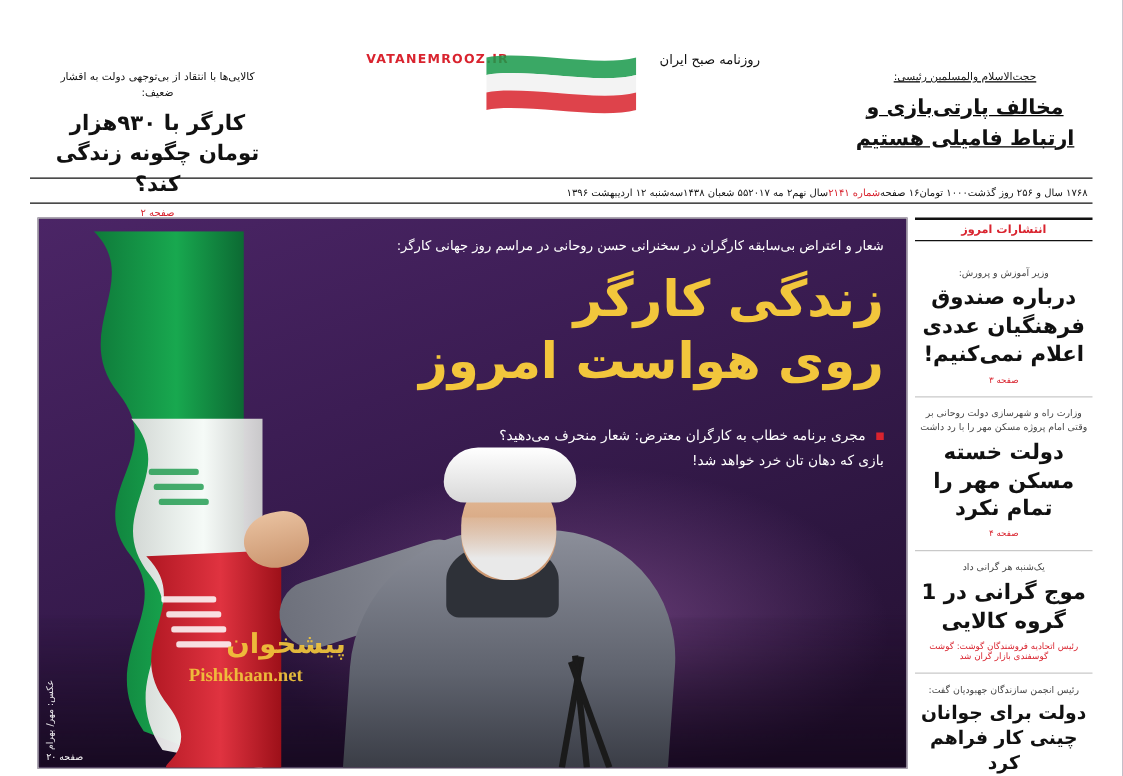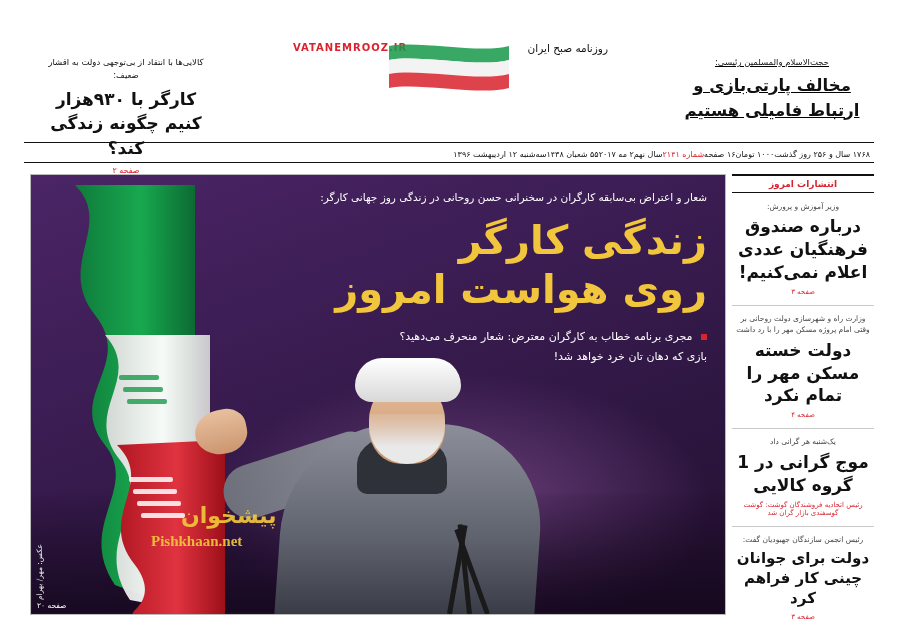--- a/index.html
+++ b/index.html
@@ -316,21 +316,21 @@
     margin-bottom: 10px;
   }
   .lead-title {
     color: #f2c63c;
     font-size: 40px;
     font-weight: bold;
     line-height: 1.22;
     letter-spacing: -1px;
   }
   .lead-sub {
-    margin-top: 14px;
+    margin-top: 26px;
     color: #ffffff;
     font-size: 11px;
     line-height: 1.8;
   }
   .lead-sub .bullet {
     display: inline-block;
     width: 6px; height: 6px;
     background: #d9232e;
     margin-left: 5px;
     vertical-align: middle;
@@ -388,21 +388,21 @@
     bottom: 6px;
     direction: rtl;
     text-align: center;
   }
   .sb-head {
     border-top: 2px solid #111;
     border-bottom: 1px solid #111;
     font-size: 9px;
     color: #d9232e;
     padding: 3px 0;
-    margin-bottom: 8px;
+    margin-bottom: 20px;
     font-weight: bold;
   }
   .sb-item { margin-bottom: 9px; }
   .sb-kicker {
     font-size: 7.5px;
     color: #444;
     line-height: 1.5;
     margin-bottom: 3px;
   }
   .sb-title {
@@ -425,21 +425,21 @@
 </style>
 </head>
 <body>
 
 <div class="page">
 
   <div class="masthead">
 
     <div class="mh-left">
       <div class="kicker">کالایی‌ها با انتقاد از بی‌توجهی دولت به اقشار ضعیف:</div>
-      <div class="headline">کارگر با ۹۳۰هزار کنیم چگونه زندگی کند؟</div>
+      <div class="headline">کارگر با ۹۳۰هزار تومان چگونه زندگی کند؟</div>
       <div class="page-ref">صفحه ۲</div>
     </div>
 
     <div class="mh-center">
       <div class="site">VATANEMROOZ.IR</div>
       <div class="subtitle-right">روزنامه صبح ایران</div>
       <div class="logo-wrap">
         <svg class="logo-flag" viewBox="0 0 120 56">
           <path d="M0 6 C30 0 90 14 120 6 L120 20 C90 28 30 14 0 20 Z" fill="#1a9a4b" opacity="0.9"></path>
           <path d="M0 20 C30 14 90 28 120 20 L120 34 C90 42 30 28 0 34 Z" fill="#f2f2f2" opacity="0.9"></path>
@@ -516,21 +516,21 @@
         <div class="fig-beard"></div>
         <div class="fig-turban"></div>
         <div class="mic">
           <div class="stem"></div>
           <div class="stem s2"></div>
           <div class="stem s3"></div>
         </div>
       </div>
 
       <div class="lead-text">
-        <div class="lead-kicker">شعار و اعتراض بی‌سابقه کارگران در سخنرانی حسن روحانی در زندگی روز جهانی کارگر:</div>
+        <div class="lead-kicker">شعار و اعتراض بی‌سابقه کارگران در سخنرانی حسن روحانی در مراسم روز جهانی کارگر:</div>
         <div class="lead-title">زندگی کارگر</div>
         <div class="lead-title">روی هواست امروز</div>
         <div class="lead-sub">
           <span class="bullet"></span>
           <span>مجری برنامه خطاب به کارگران معترض: شعار منحرف می‌دهید؟</span><br>
           <span>بازی که دهان تان خرد خواهد شد!</span>
         </div>
       </div>
 
       <div class="watermark">پیشخوان</div>

